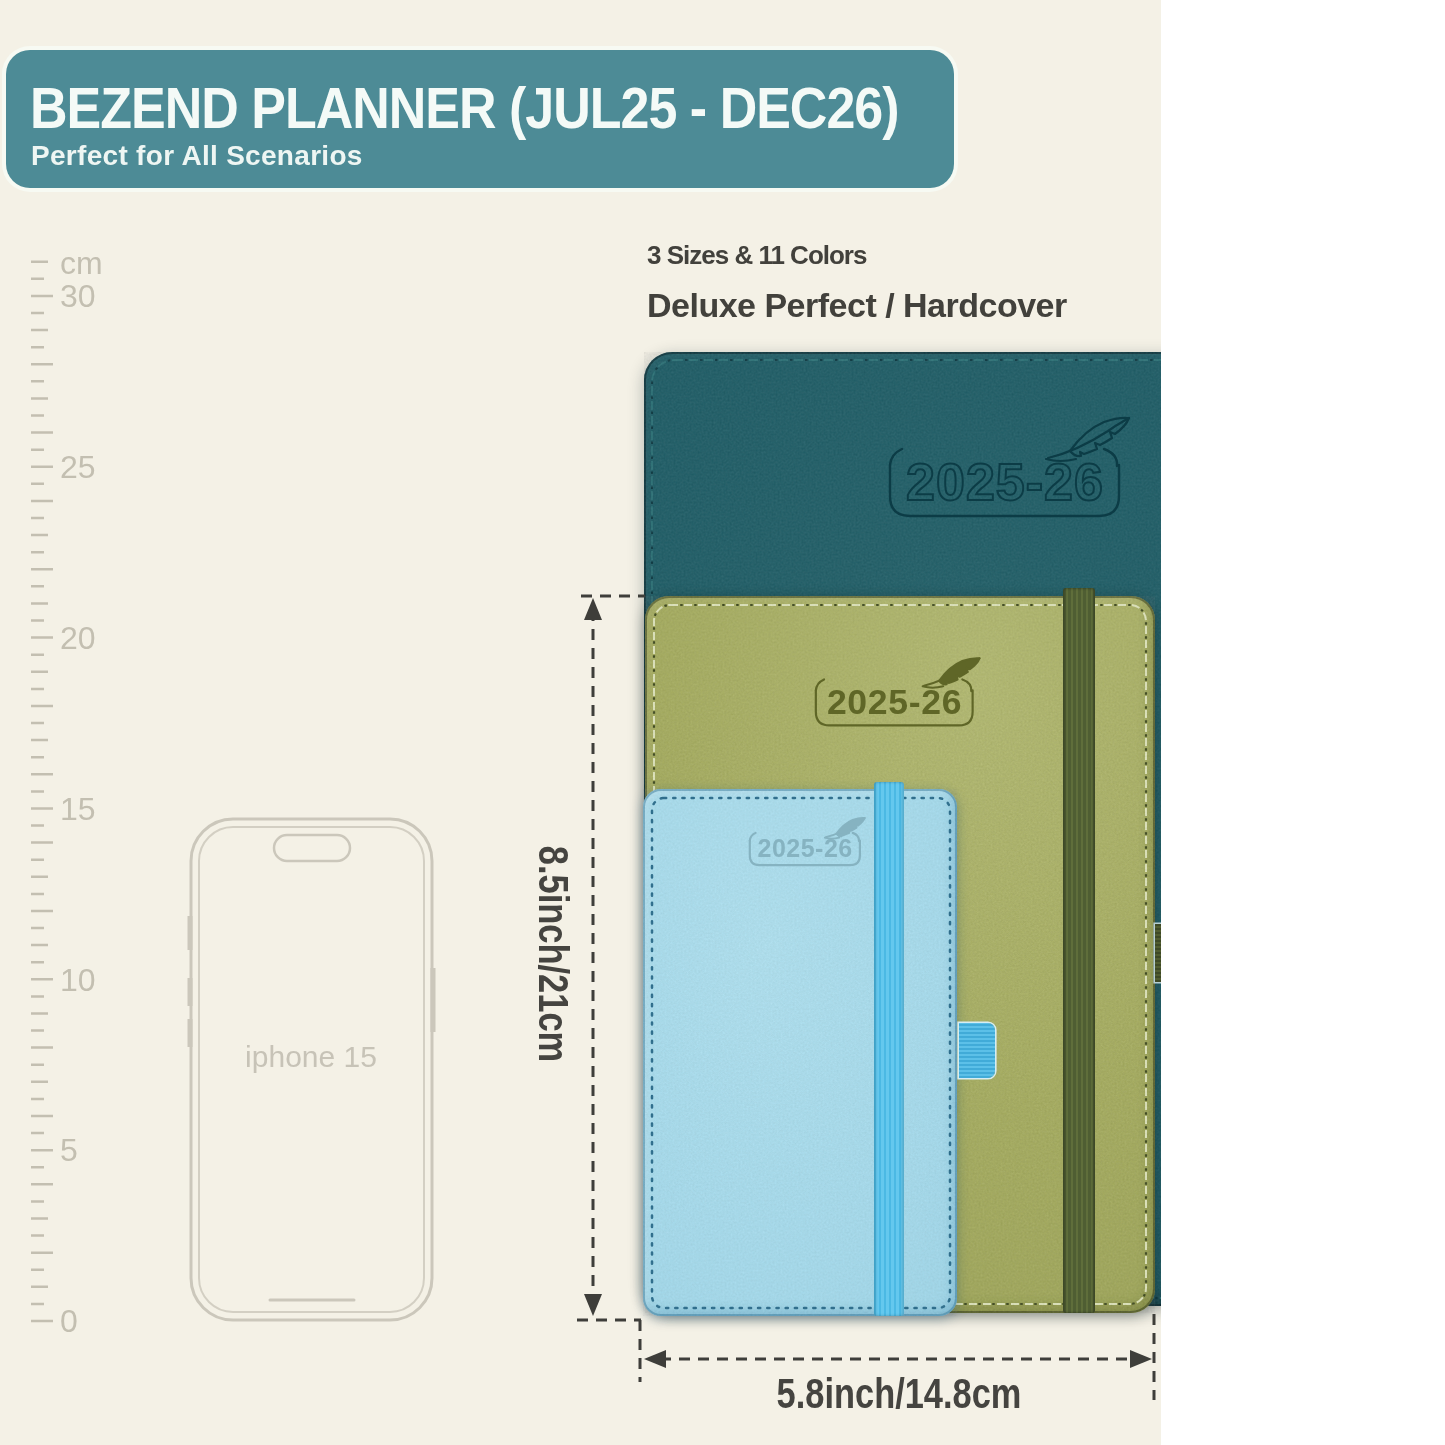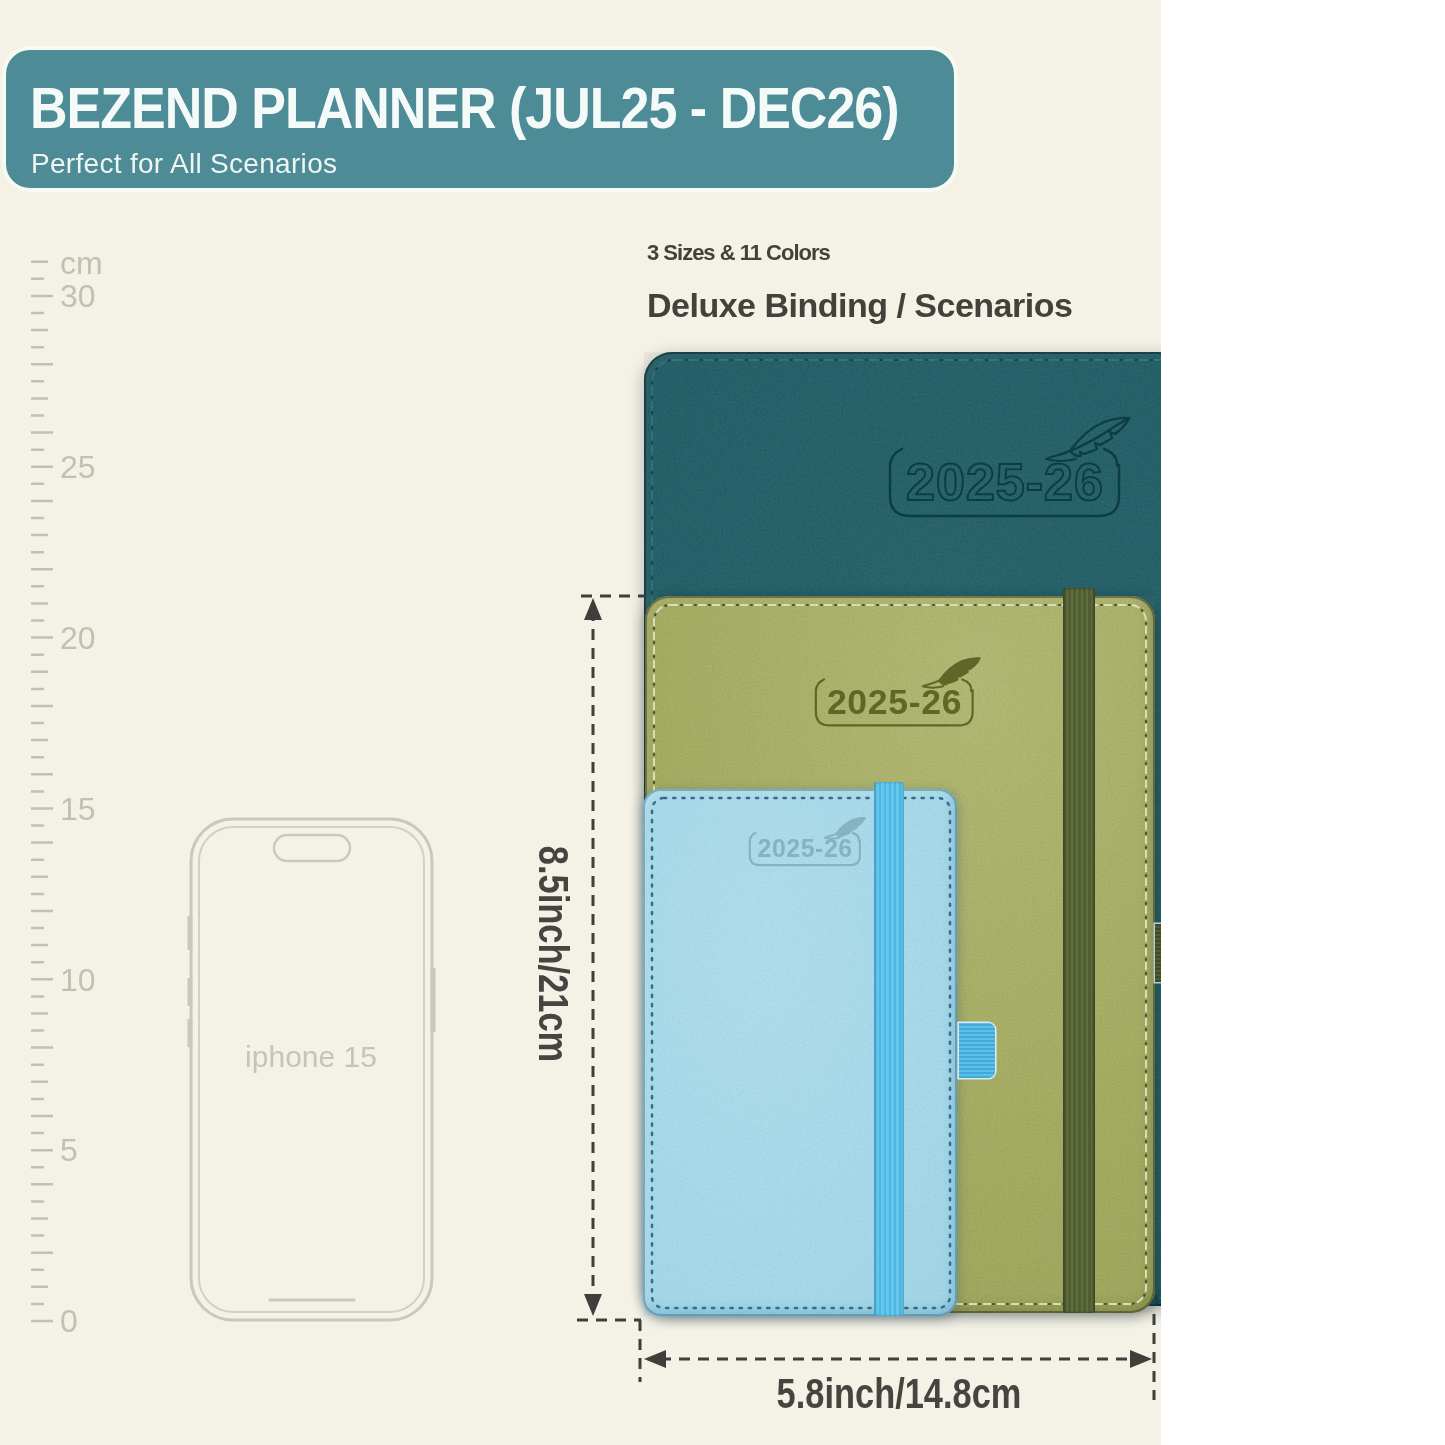--- a/index.html
+++ b/index.html
@@ -21,25 +21,25 @@
       <feTurbulence type="fractalNoise" baseFrequency="0.5" numOctaves="3" seed="31" stitchTiles="stitch"></feTurbulence>
       <feColorMatrix type="matrix" values="0 0 0 0 0  0 0 0 0 0  0 0 0 0 0  0 0 0 0.9 0"></feColorMatrix>
     </filter>
   </defs>
 </svg>
 
 <div class="abs" style="left:6px;top:50px;width:948px;height:138px;background:#4d8b96;border-radius:24px;box-shadow:0 0 0 4px #f7faf3;"></div>
 
 <div class="abs" style="left:30px;top:74px;color:#f4faf7;font-size:52px;font-weight:bold;letter-spacing:-1px;white-space:nowrap;transform:scaleY(1.12);transform-origin:left top;">BEZEND PLANNER (JUL25 - DEC26)</div>
 
-<div class="abs" style="left:31px;top:140px;color:#eef6f3;font-size:28px;font-weight:normal;letter-spacing:0.3px;white-space:nowrap;margin-top:8px;">Perfect for All Scenarios</div>
+<div class="abs" style="left:31px;top:140px;color:#eef6f3;font-size:28px;font-weight:bold;letter-spacing:0.3px;white-space:nowrap;">Perfect for All Scenarios</div>
 
-<div class="abs" style="left:647px;top:240px;color:#42413c;font-size:22px;font-weight:bold;letter-spacing:-1px;">3 Sizes &amp; 11 Colors</div>
+<div class="abs" style="left:647px;top:240px;color:#42413c;font-size:26px;font-weight:bold;letter-spacing:-1px;">3 Sizes &amp; 11 Colors</div>
 
-<div class="abs" style="left:647px;top:286px;color:#42413c;font-size:34px;font-weight:bold;letter-spacing:-0.5px;">Deluxe Binding / Scenarios</div>
+<div class="abs" style="left:647px;top:286px;color:#42413c;font-size:34px;font-weight:bold;letter-spacing:-0.5px;">Deluxe Perfect / Hardcover</div>
 
 <svg class="abs" style="left:0px;top:0px;" width="120" height="1370">
   <path d="M31 1321.0 h22 M31 1303.9 h13 M31 1286.8 h17 M31 1269.7 h13 M31 1252.7 h22 M31 1235.6 h13 M31 1218.5 h17 M31 1201.4 h13 M31 1184.3 h22 M31 1167.2 h13 M31 1150.2 h22 M31 1133.1 h13 M31 1116.0 h22 M31 1098.9 h13 M31 1081.8 h17 M31 1064.7 h13 M31 1047.6 h22 M31 1030.6 h13 M31 1013.5 h17 M31 996.4 h13 M31 979.3 h22 M31 962.2 h13 M31 945.1 h17 M31 928.0 h13 M31 911.0 h22 M31 893.9 h13 M31 876.8 h17 M31 859.7 h13 M31 842.6 h22 M31 825.5 h13 M31 808.4 h22 M31 791.4 h13 M31 774.3 h22 M31 757.2 h13 M31 740.1 h17 M31 723.0 h13 M31 705.9 h22 M31 688.9 h13 M31 671.8 h17 M31 654.7 h13 M31 637.6 h22 M31 620.5 h13 M31 603.4 h17 M31 586.3 h13 M31 569.3 h22 M31 552.2 h13 M31 535.1 h17 M31 518.0 h13 M31 500.9 h22 M31 483.8 h13 M31 466.8 h22 M31 449.7 h13 M31 432.6 h22 M31 415.5 h13 M31 398.4 h17 M31 381.3 h13 M31 364.2 h22 M31 347.2 h13 M31 330.1 h17 M31 313.0 h13 M31 295.9 h22 M31 278.8 h13 M31 261.7 h17" stroke="#c3bfb1" stroke-width="2.5" fill="none"></path>
   <text x="60" y="274" font-size="32" fill="#c3bfb1" font-family="Liberation Sans">cm</text>
   <text x="60" y="307" font-size="32" fill="#c3bfb1" font-family="Liberation Sans">30</text>
   <text x="60" y="478" font-size="32" fill="#c3bfb1" font-family="Liberation Sans">25</text>
   <text x="60" y="649" font-size="32" fill="#c3bfb1" font-family="Liberation Sans">20</text>
   <text x="60" y="820" font-size="32" fill="#c3bfb1" font-family="Liberation Sans">15</text>
   <text x="60" y="991" font-size="32" fill="#c3bfb1" font-family="Liberation Sans">10</text>
   <text x="60" y="1161" font-size="32" fill="#c3bfb1" font-family="Liberation Sans">5</text>

